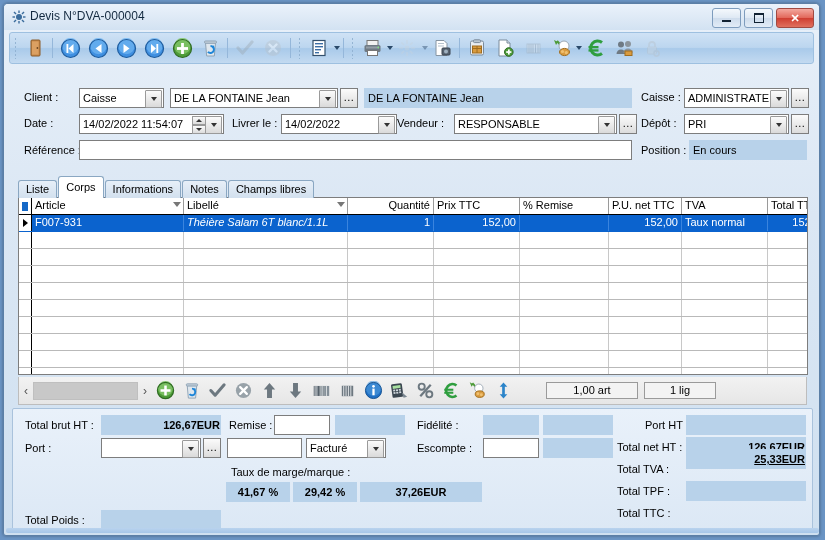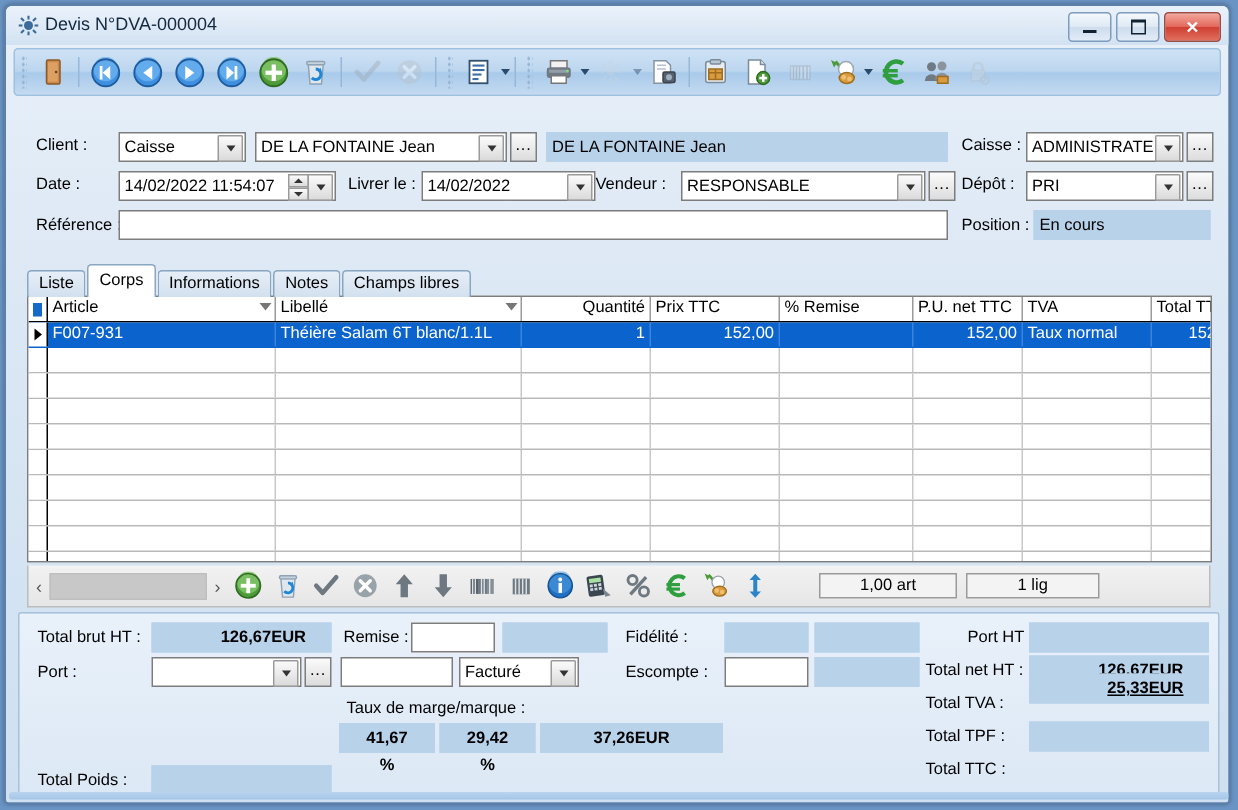--- a/index.html
+++ b/index.html
@@ -141,21 +141,21 @@
   }
 
   
   .footer{
     position:absolute;left:8px;top:404px;width:801px;height:122px;
     border:1px solid #a9c2dc;border-radius:2px;box-sizing:border-box;
     background:linear-gradient(180deg,#e9f1fa,#dce8f5);
   }
   .vbox{
     background:#b8d2ea;border:1px solid #b8d2ea;box-sizing:border-box;
-    font-size:11px;line-height:18px;height:20px;padding:0 16px;color:#000;
+    font-size:11px;line-height:18px;height:20px;padding:0 0;color:#000;
   }
   .vbox.b{font-weight:bold;text-align:right;}
   .vbox.c{text-align:center;font-weight:bold;}
   .abs{position:absolute;}
   .sbar{position:absolute;left:2px;bottom:2px;width:813px;height:5px;
     background:linear-gradient(180deg,#b9d3ee,#a6c6e8);border-radius:2px;}
 </style>
 </head>
 <body>
 
@@ -487,21 +487,21 @@
       <div class="gh" style="width:86px;flex:0 0 86px;">TVA</div>
       <div class="gh" style="width:62px;flex:0 0 62px;">Total TTC</div>
 
     </div>
 
     <div class="grow selrow">
       <div class="rowhdr">
           <span class="tri"></span>
         </div>
       <div class="gc" style="width:152px;flex:0 0 152px;">F007-931</div>
-      <div class="gc" style="width:164px;flex:0 0 164px;">Théière Salam 6T blanc/1.1L</div>
+      <div class="gc" style="width:164px;flex:0 0 164px;font-style:italic;">Théière Salam 6T blanc/1.1L</div>
       <div class="gc num" style="width:86px;flex:0 0 86px;">1</div>
       <div class="gc num" style="width:86px;flex:0 0 86px;">152,00</div>
       <div class="gc num" style="width:89px;flex:0 0 89px;"></div>
       <div class="gc num" style="width:73px;flex:0 0 73px;">152,00</div>
       <div class="gc" style="width:86px;flex:0 0 86px;">Taux normal</div>
       <div class="gc num" style="width:62px;flex:0 0 62px;">152,00</div>
 
     </div>
 
     <div id="empty-rows">
@@ -723,21 +723,21 @@
           <circle cx="15.8" cy="14.6" r="1.6" fill="#f0c070"></circle>
         </svg>
     </div>
     <div class="gb">
       <svg width="17" height="19" viewBox="0 0 14 20">
           <path d="M7 1.5 L11 6 L8.4 6 L8.4 14 L11 14 L7 18.5 L3 14 L5.6 14 L5.6 6 L3 6 Z" fill="#2b84c9"></path>
         </svg>
     </div>
 
     <div class="statbox" style="width:92px;margin-left:30px;">1,00 art</div>
-    <div class="statbox" style="width:89px;margin-left:6px;">1 lig</div>
+    <div class="statbox" style="width:72px;margin-left:6px;">1 lig</div>
   </div>
 
   <div class="footer">
 
     <div class="abs" style="left:12px;top:10px;">Total brut HT :</div>
     <div class="vbox b abs" style="left:88px;top:6px;width:120px;">126,67EUR</div>
 
     <div class="abs" style="left:216px;top:10px;">Remise :</div>
     <div class="fld abs" style="left:261px;top:6px;width:56px;"></div>
     <div class="vbox abs" style="left:322px;top:6px;width:70px;"></div>

